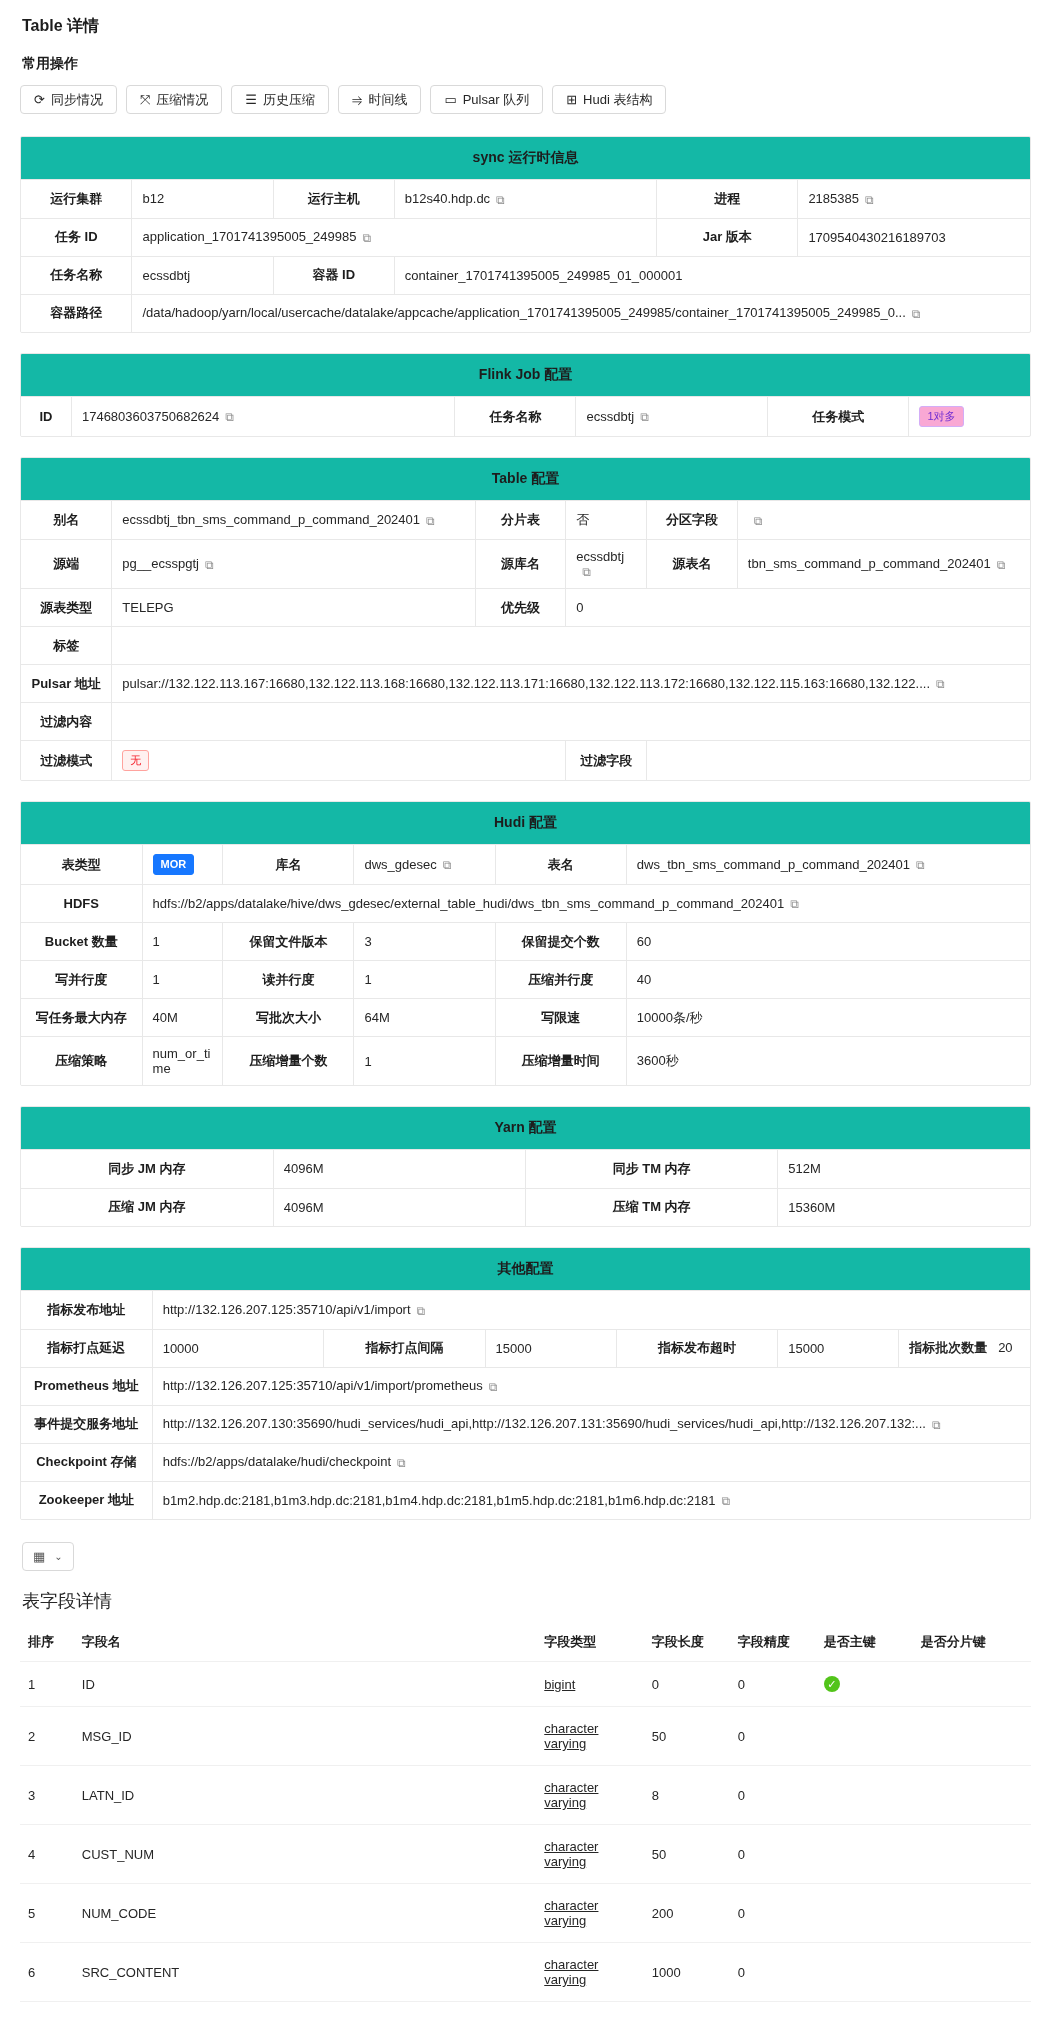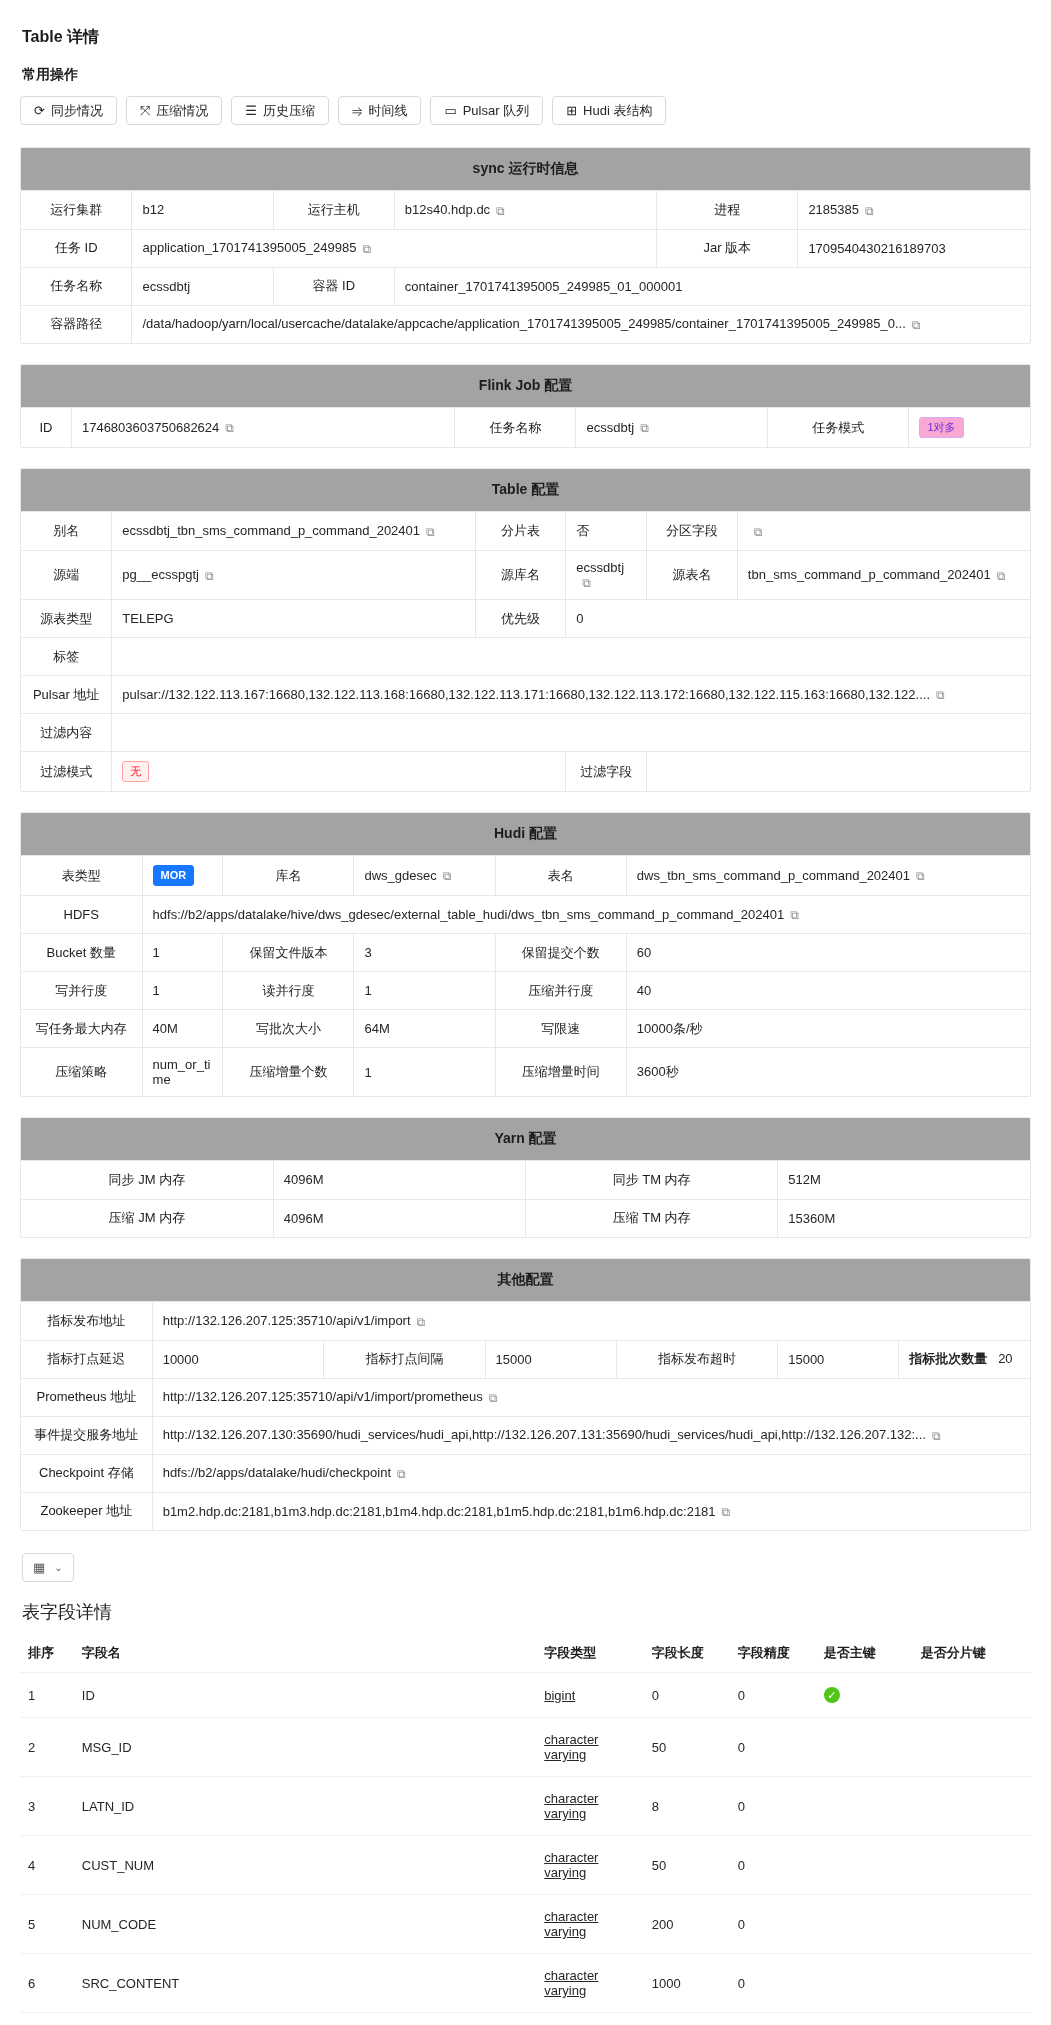--- a/index.html
+++ b/index.html
@@ -7,21 +7,21 @@
     margin: 0; padding: 0;
     background: #ffffff;
     font-family: "Liberation Sans", sans-serif;
     color: #1f1f1f;
   }
   body { width: 1051px; }
   .page { padding: 14px 20px 0 20px; }
 
   .page-title {
     font-size: 16px; font-weight: bold; color: #1d1d1d;
-    margin: 13px 0 18px 2px;
+    margin: 2px 0 18px 2px;
   }
   .section-label {
     font-size: 14px; font-weight: bold; color: #1d1d1d;
     margin: 0 0 12px 2px;
   }
 
   
   .toolbar { display: flex; gap: 9px; flex-wrap: wrap; margin-bottom: 22px; }
   .tbtn {
     display: inline-flex; align-items: center; gap: 6px;
@@ -34,38 +34,38 @@
 
   
   .card {
     border: 1px solid #e8e8e8; border-radius: 2px;
     margin-bottom: 20px; background: #fff;
     overflow: hidden;
   }
   .card-head {
     text-align: center; font-weight: bold; font-size: 14px;
     padding: 12px 8px; border-bottom: 1px solid #e8e8e8;
-    background: #a3a3a3; color: #1d1d1d;
+    background: #14b8a6; color: #1d1d1d;
   }
   table.grid {
     width: 100%; border-collapse: collapse; table-layout: fixed;
     font-size: 13px;
   }
   table.grid td {
     border: 1px solid #e8e8e8;
     border-left: none; border-top: none;
     padding: 9px 10px;
     vertical-align: middle;
     word-break: break-all;
     height: 38px;
   }
   table.grid tr td:last-child { border-right: none; }
   table.grid tr:last-child td { border-bottom: none; }
   td.lbl {
-    font-weight: normal; text-align: center; color: #1d1d1d;
+    font-weight: bold; text-align: center; color: #1d1d1d;
     background: #fff;
   }
   td.val { color: #262626; }
 
   .copy {
     display: inline-block; margin-left: 6px; color: #8c8c8c;
     cursor: pointer; font-size: 12px; vertical-align: middle;
   }
 
   .tag {

